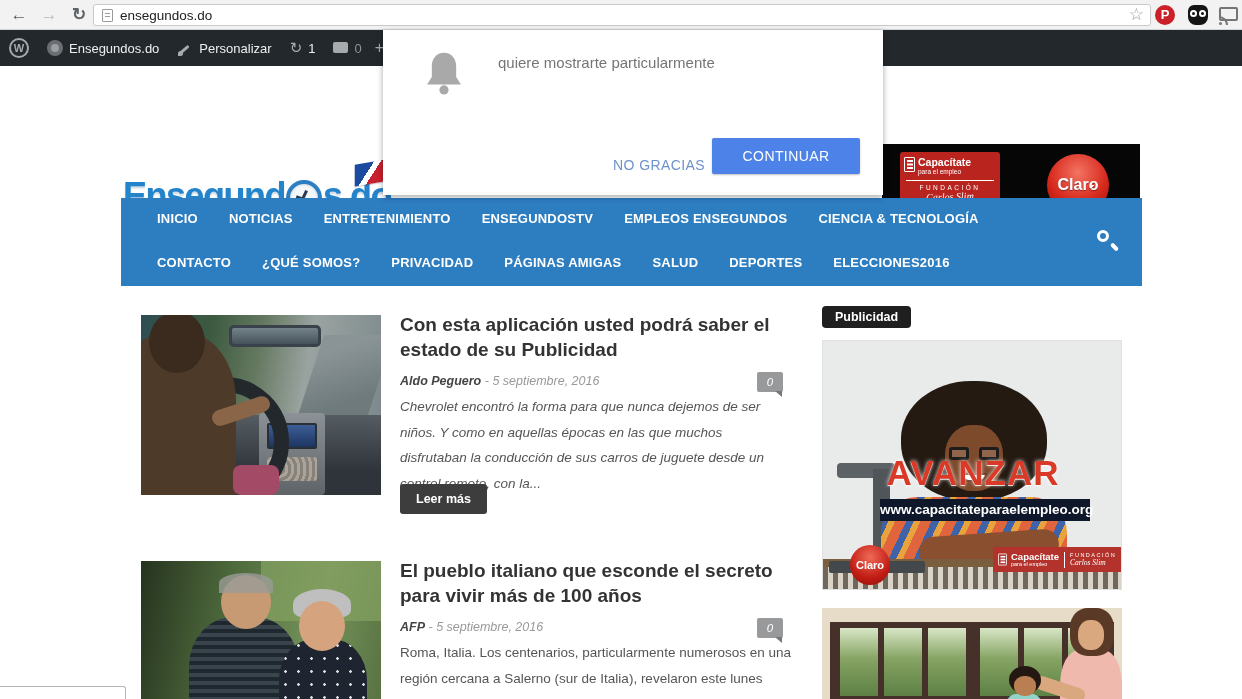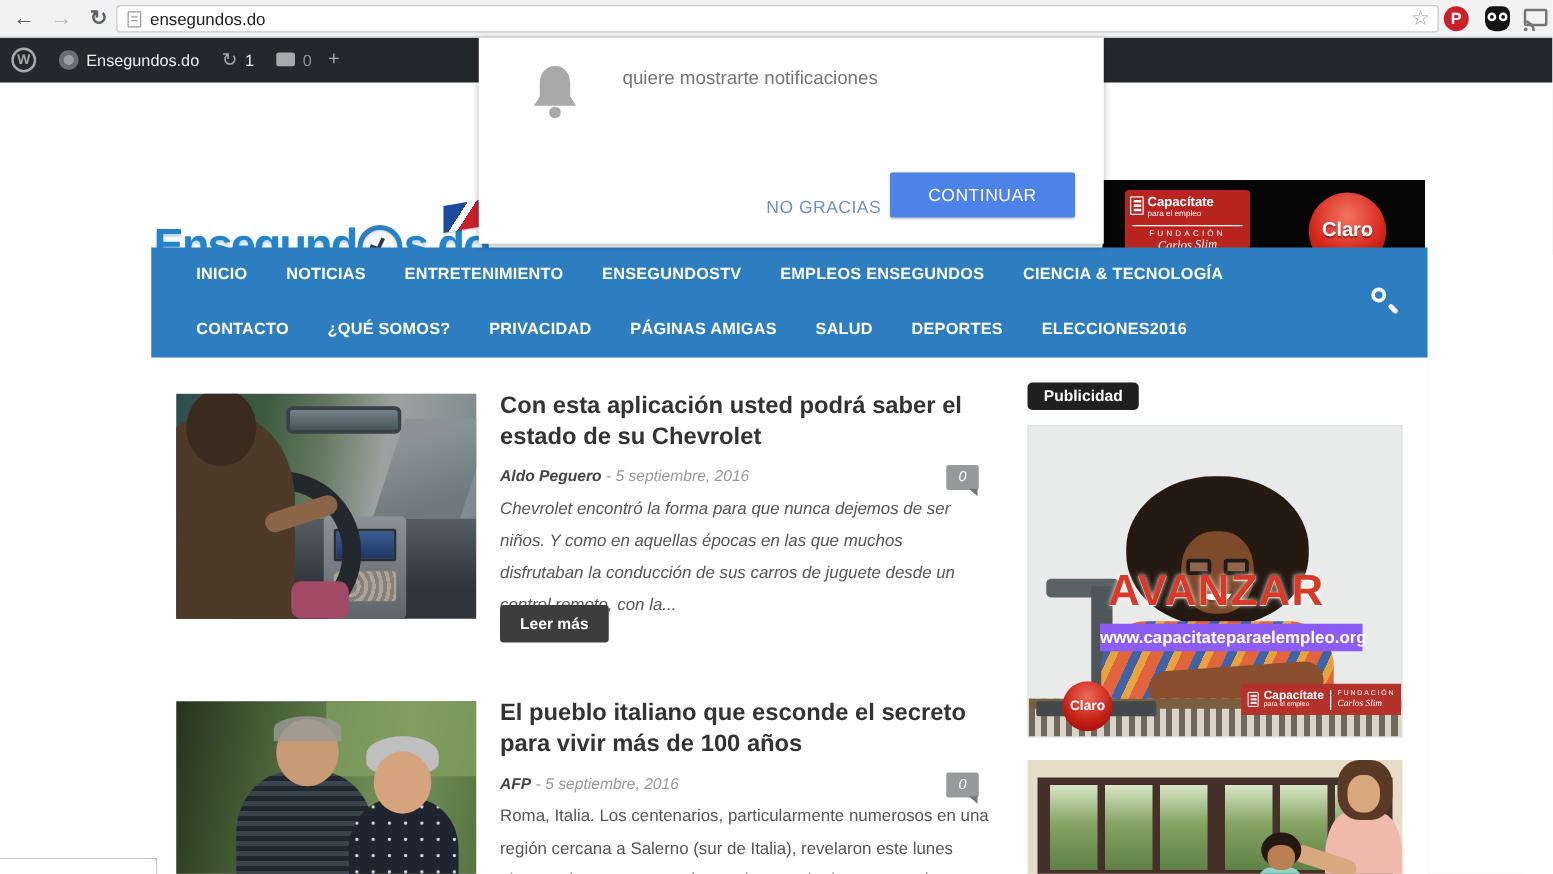--- a/index.html
+++ b/index.html
@@ -135,21 +135,21 @@
   .ad1-glasses i.l { left:0; } .ad1-glasses i.r { right:0; }
   .ad1-smile { position:absolute; left:138px; top:132px; width:26px; height:9px; background:#fff; border-radius:0 0 8px 8px; border:2px solid #6b3a20; }
   .ad1-shirt { position:absolute; left:58px; top:156px; width:186px; height:70px; background:repeating-linear-gradient(115deg,#e0643c 0 10px,#3e63a8 10px 17px,#e8a33c 17px 23px); border-radius:36px 36px 0 0; }
   .ad1-machine-col { position:absolute; left:50px; top:128px; width:17px; height:96px; background:#50555a; }
   .ad1-machine-arm { position:absolute; left:14px; top:122px; width:58px; height:15px; background:#5c6166; border-radius:4px; }
   .ad1-machine-base { position:absolute; left:6px; top:220px; width:96px; height:12px; background:#43484c; border-radius:2px; }
   .ad1-arms { position:absolute; left:96px; top:192px; width:140px; height:30px; background:#8a4f2e; border-radius:16px; transform:rotate(-4deg); }
   .ad1-cloth { position:absolute; left:0; top:218px; width:300px; height:32px; background:repeating-linear-gradient(90deg,#6f675c 0 5px,#d9d3c8 5px 10px); }
   .ad1-cloth::before { content:""; position:absolute; left:0; top:0; width:300px; height:8px; background:#7a5f3f; }
   .ad1-head { position:absolute; left:0; top:112px; width:300px; text-align:center; font-size:35px; font-weight:bold; letter-spacing:1px; color:#d93a28; text-shadow:0 0 4px rgba(255,255,255,.9), 0 1px 0 rgba(255,255,255,.8); }
-  .ad1-urlbar { position:absolute; left:57px; top:158px; width:210px; height:22px; background:#8b5cf6; color:#fff; font-size:13.5px; font-weight:bold; text-align:center; line-height:22px; }
+  .ad1-urlbar { position:absolute; left:57px; top:158px; width:210px; height:22px; background:#0f172a; color:#fff; font-size:13.5px; font-weight:bold; text-align:center; line-height:22px; }
   .ad1-claro { position:absolute; left:27px; top:204px; width:40px; height:40px; border-radius:50%; background:radial-gradient(circle at 50% 30%, #ef6a57 0%, #c21d14 60%, #8d0f07 100%); color:#fff; font-weight:bold; font-size:11px; text-align:center; line-height:40px; }
   .ad1-redbox { position:absolute; left:170px; top:206px; width:128px; height:25px; background:#b3332c; color:#fff; display:flex; align-items:center; gap:3px; padding:0 4px; }
   .ad1-redbox .check-ico { transform:scale(.8); }
   .rb-t1 { font-size:9.5px; font-weight:bold; line-height:9px; }
   .rb-t2 { font-size:5.5px; line-height:7px; }
   .rb-div { width:1px; height:16px; background:#fff; margin:0 2px; }
   .rb-f1 { font-size:5.5px; letter-spacing:1.5px; }
   .rb-f2 { font-size:7.5px; font-style:italic; font-family:"Liberation Serif", serif; }
 
   .side-ad2 { position:absolute; left:701px; top:322px; width:300px; height:160px; background:#e7dcc8; overflow:hidden; cursor:pointer; }
@@ -192,20 +192,24 @@
       </div>
   </div>
 
   <div class="admin-bar">
     <div class="ab-item">
         <span class="wp-logo">W</span>
       </div>
     <div class="ab-item">
       <span class="fav-ico"></span>
       <span>Ensegundos.do</span>
+    </div>
+    <div class="ab-item">
+      <span class="brush-ico"></span>
+      <span>Personalizar</span>
     </div>
     <div class="ab-item">
       <span class="ab-ico">↻</span>
       <span>1</span>
     </div>
     <div class="ab-item">
       <span class="bubble-ico"></span>
       <span class="count-dim">0</span>
     </div>
     <div class="ab-item ab-plus">+</div>
@@ -273,21 +277,21 @@
       <div class="car-dash"></div>
         <div class="car-console"></div>
         <div class="car-screen"></div>
       <div class="car-vents"></div>
         <div class="car-wheel"></div>
         <div class="car-driver"></div>
       <div class="car-head"></div>
         <div class="car-arm"></div>
         <div class="car-knee"></div>
     </div>
-    <h2 class="a-title" style="top:26px;">Con esta aplicación usted podrá saber el estado de su Chevrolet</h2>
+    <h2 class="a-title" style="top:26px;">Con esta aplicación usted podrá saber el estado de su Publicidad</h2>
     <div class="a-meta" style="top:88px;">
       <b>Aldo Peguero</b>
       <span>-</span>
       <span>5 septiembre, 2016</span>
     </div>
     <div class="c-badge" style="top:86px;">0</div>
     <p class="a-excerpt" style="top:108px;font-style:italic;">Chevrolet encontró la forma para que nunca dejemos de ser niños. Y como en aquellas épocas en las que muchos disfrutaban la conducción de sus carros de juguete desde un control remoto, con la...</p>
     <div class="read-more" style="top:198px;">Leer más</div>
 
     <div class="thumb" style="left:20px; top:275px;">
@@ -362,20 +366,20 @@
     </div>
   </div>
 
   <div class="notif">
     <div class="bell-wrap">
       <svg width="42" height="46" viewBox="0 0 30 34">
         <path d="M15 2 C9.5 2 6 6.5 6 12 L6 20 L2.5 25.5 L27.5 25.5 L24 20 L24 12 C24 6.5 20.5 2 15 2 Z" fill="#a9a9a9"></path>
         <circle cx="15" cy="29.5" r="3.4" fill="#a9a9a9"></circle>
       </svg>
     </div>
-    <div class="notif-msg">quiere mostrarte notificaciones</div>
+    <div class="notif-msg">quiere mostrarte particularmente</div>
     <div class="notif-deny">NO GRACIAS</div>
     <div class="notif-allow">CONTINUAR</div>
   </div>
 
   <div class="status-bubble"></div>
 
 </div>
 
 </body></html>

